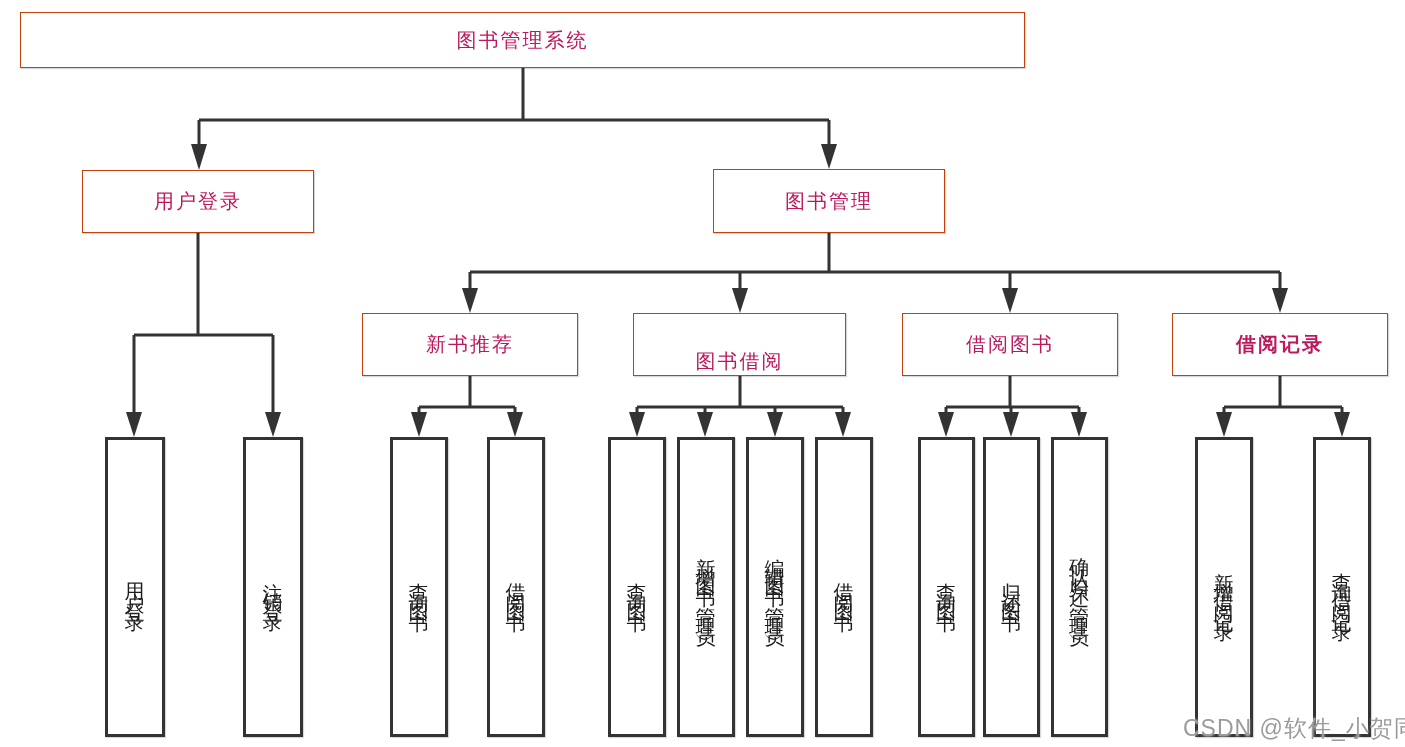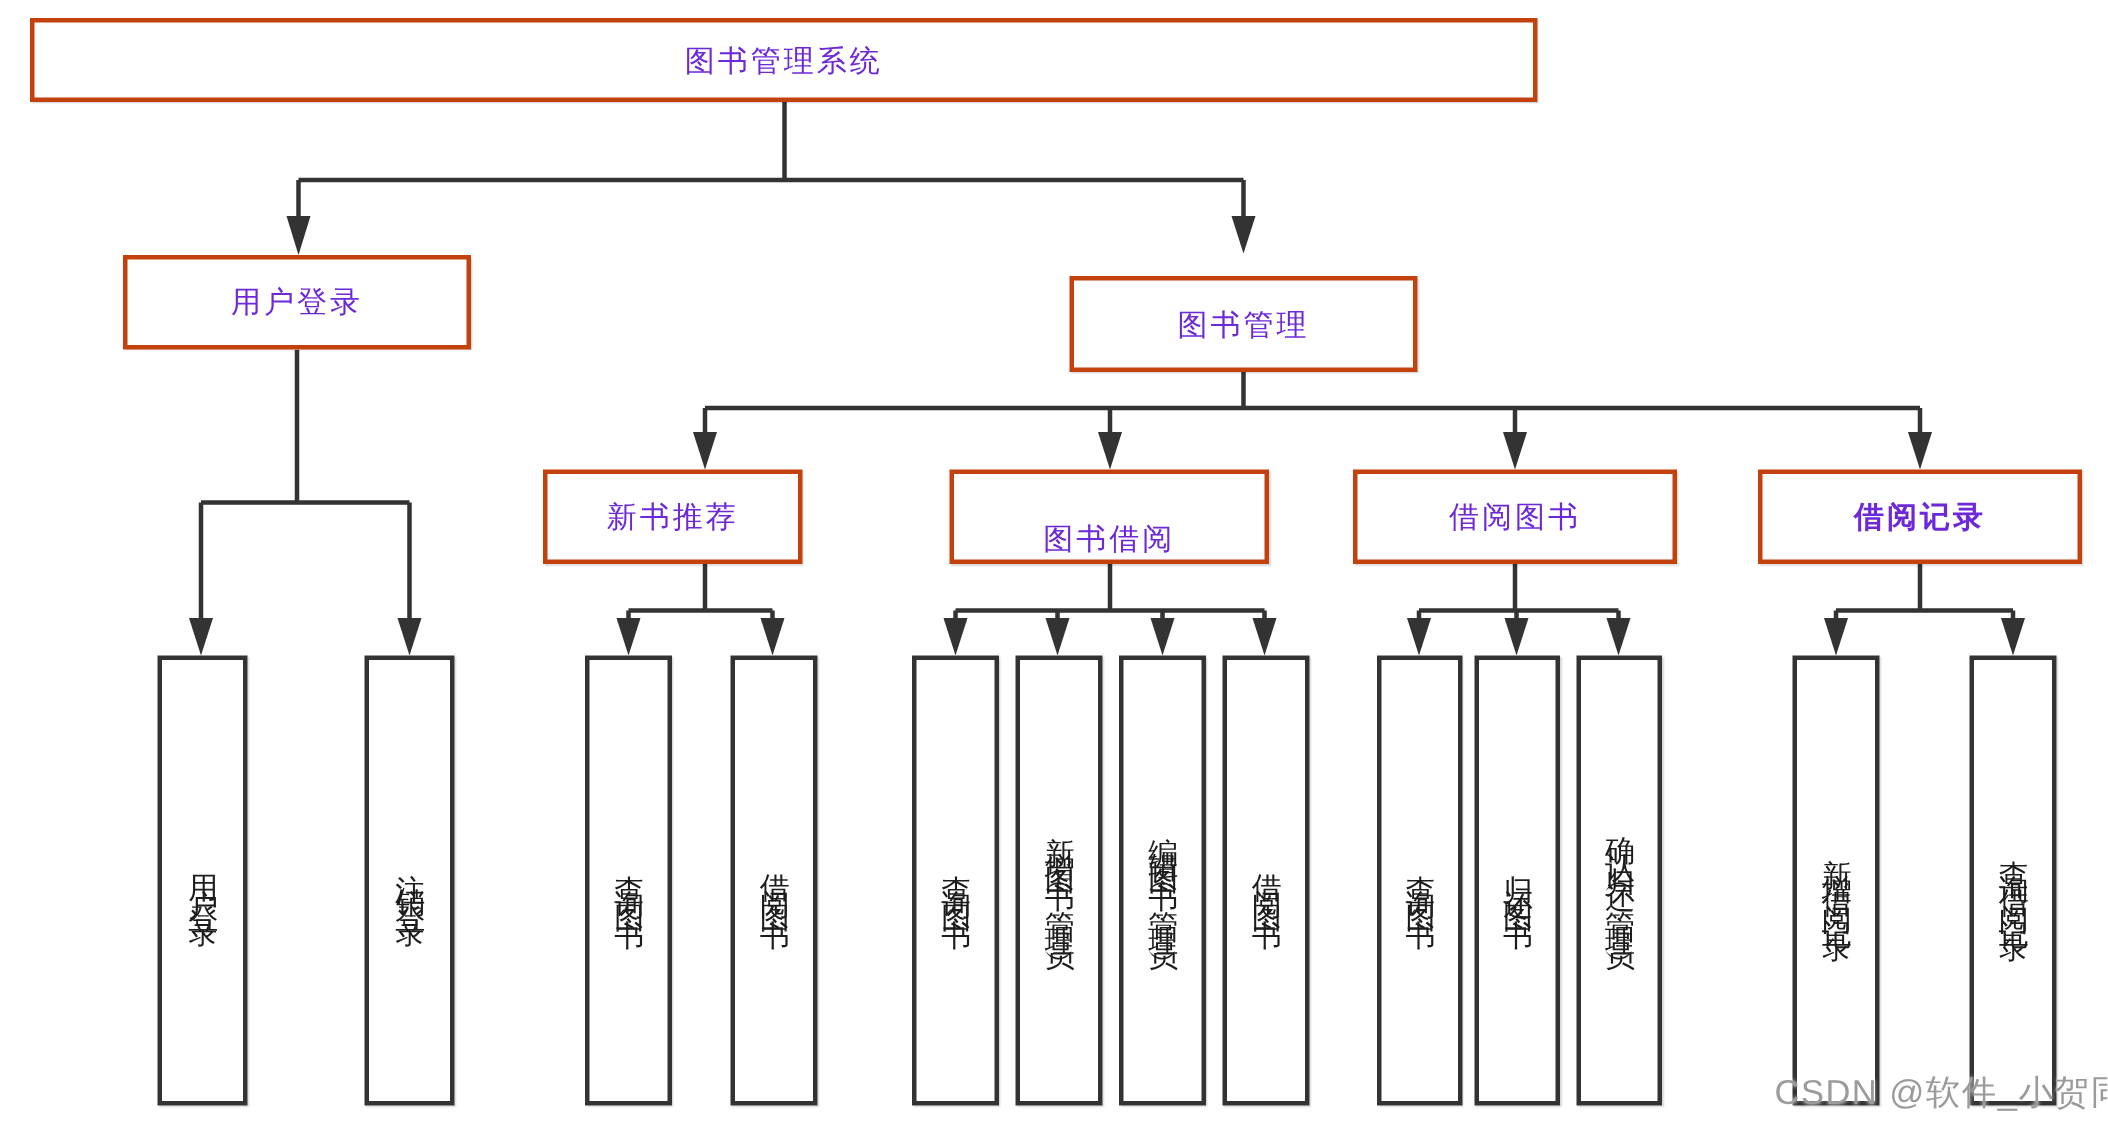--- a/index.html
+++ b/index.html
@@ -7,24 +7,24 @@
     position:relative;
     width:1405px;height:747px;
     background:#ffffff;
     font-family:"Liberation Sans","DejaVu Sans",sans-serif;
     overflow:hidden;
   }
   #connectors{position:absolute;left:0;top:0;width:1405px;height:747px;}
   .hbox{
     position:absolute;
     box-sizing:border-box;
-    border:3px solid #c2410c;
+    border:1px solid #c2410c;
     background:#ffffff;
     display:flex;align-items:center;justify-content:center;
-    font-size:20px;letter-spacing:2px;color:#6d28d9;
+    font-size:20px;letter-spacing:2px;color:#be185d;
     box-shadow:1px 1px 1px rgba(0,0,0,0.15);
   }
   .vbox{
     position:absolute;
     box-sizing:border-box;
     top:437px;height:300px;width:58px;
     border:3px solid #333333;
     background:#ffffff;
     display:flex;align-items:center;justify-content:center;
     box-shadow:1px 1px 1px rgba(0,0,0,0.15);
@@ -89,25 +89,25 @@
     </g>
   </svg>
 
   <div class="hbox" style="left:20px;top:12px;width:1005px;height:56px;">
     <span>图书管理系统</span>
   </div>
 
   <div class="hbox" style="left:82px;top:170px;width:232px;height:63px;">
     <span>用户登录</span>
   </div>
-  <div class="hbox" style="left:713px;top:184px;width:232px;height:64px;">
+  <div class="hbox" style="left:713px;top:169px;width:232px;height:64px;">
     <span>图书管理</span>
   </div>
 
-  <div class="hbox" style="left:362px;top:313px;width:173px;height:63px;">
+  <div class="hbox" style="left:362px;top:313px;width:216px;height:63px;">
     <span>新书推荐</span>
   </div>
   <div class="hbox" style="left:633px;top:313px;width:213px;height:63px;align-items:flex-end;">
     <span>图书借阅</span>
   </div>
   <div class="hbox" style="left:902px;top:313px;width:216px;height:63px;">
     <span>借阅图书</span>
   </div>
   <div class="hbox" style="left:1172px;top:313px;width:216px;height:63px;font-weight:bold;">
     <span>借阅记录</span>

